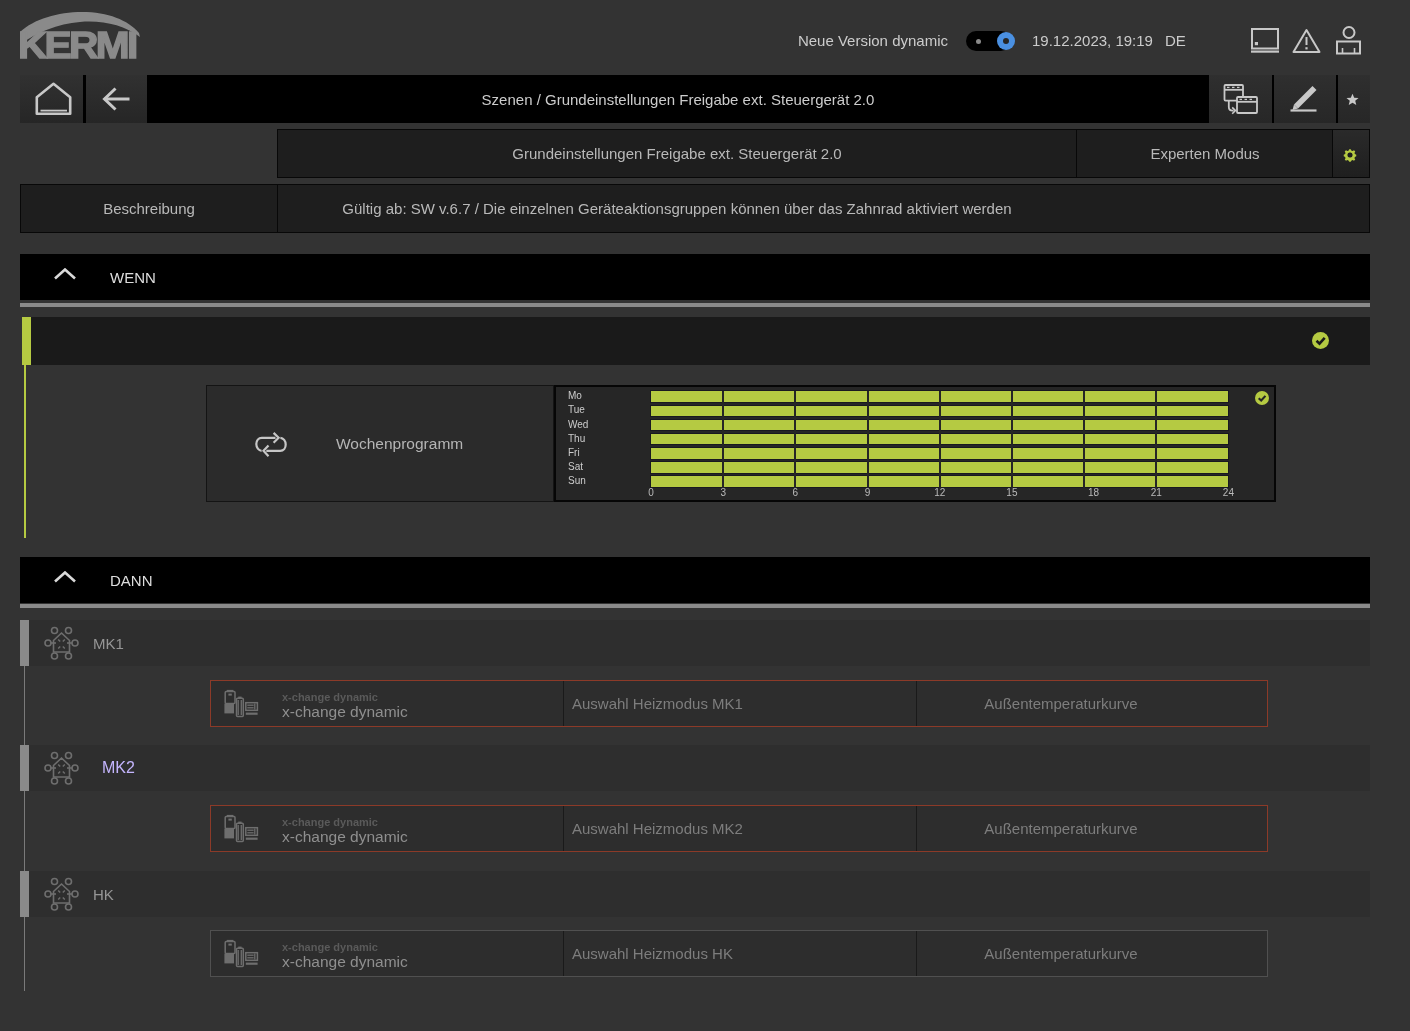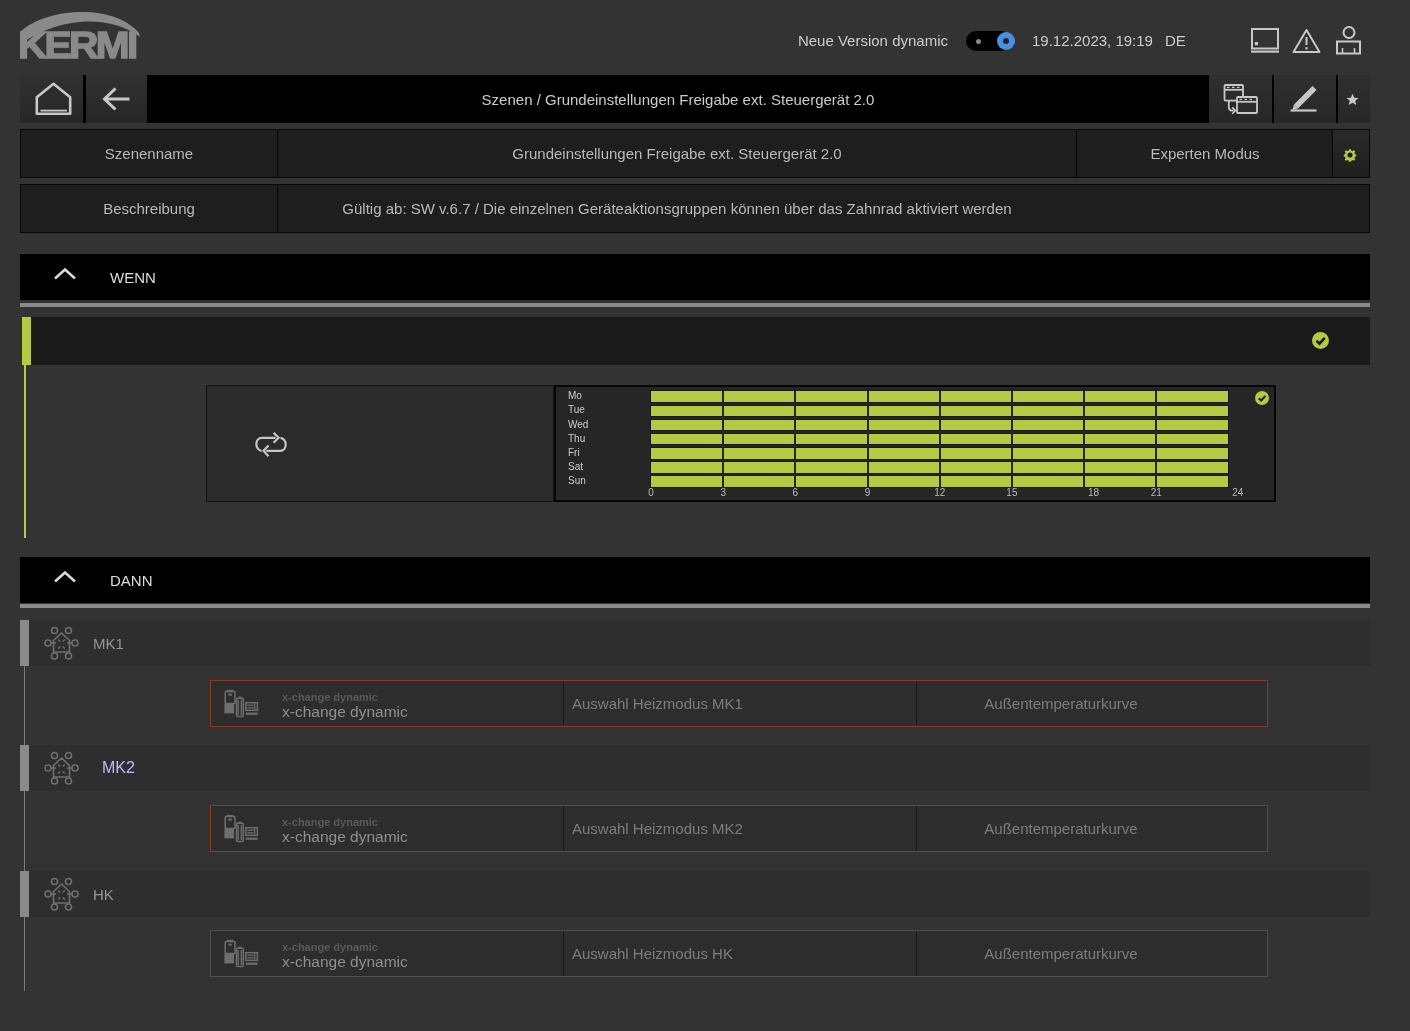--- a/index.html
+++ b/index.html
@@ -106,21 +106,20 @@
       <path d="M6,19.5 L4.5,25 L10,23.5 Z" fill="#c8c8c8"></path>
     </svg>
   </div>
 
   <div class="abs" style="left:1346px;top:92px;">
     <svg width="13" height="13" viewBox="0 0 20 20">
       <path d="M10,1 L12.6,7.2 L19.3,7.7 L14.2,12.1 L15.8,18.6 L10,15.1 L4.2,18.6 L5.8,12.1 L0.7,7.7 L7.4,7.2 Z" fill="#c8c8c8"></path>
     </svg>
   </div>
 
-  <div class="cell ctext" style="left:20px;top:129px;width:258px;height:49px;">Szenenname</div>
   <div class="cell ctext" style="left:277px;top:129px;width:800px;height:49px;">Grundeinstellungen Freigabe ext. Steuergerät 2.0</div>
   <div class="cell ctext" style="left:1076px;top:129px;width:258px;height:49px;">Experten Modus</div>
   <div class="cell" style="left:1332px;top:129px;width:38px;height:49px;background:linear-gradient(#2a2a2a,#1f1f1f);">
     <svg width="16" height="16" viewBox="0 0 24 24" style="position:absolute;left:9px;top:17px;">
       <path fill="#b5ca42" d="M12 8.2a3.8 3.8 0 1 0 0 7.6 3.8 3.8 0 0 0 0-7.6zm9.4 5.7l-2.1 1.2c-.1.6-.3 1.1-.6 1.6l1.2 2.1-1.9 1.9-2.1-1.2c-.5.3-1 .5-1.6.6l-1.2 2.1h-2.2l-1.2-2.1c-.6-.1-1.1-.3-1.6-.6l-2.1 1.2-1.9-1.9 1.2-2.1c-.3-.5-.5-1-.6-1.6l-2.1-1.2v-2.2l2.1-1.2c.1-.6.3-1.1.6-1.6L4.1 6.8 6 4.9l2.1 1.2c.5-.3 1-.5 1.6-.6l1.2-2.1h2.2l1.2 2.1c.6.1 1.1.3 1.6.6l2.1-1.2 1.9 1.9-1.2 2.1c.3.5.5 1 .6 1.6l2.1 1.2z"></path>
       <circle cx="12" cy="12" r="3.4" fill="#1f1f1f"></circle>
     </svg>
   </div>
 
   <div class="cell ctext" style="left:20px;top:184px;width:258px;height:49px;">Beschreibung</div>
@@ -144,20 +143,21 @@
 
   <div class="abs" style="left:206px;top:385px;width:348px;height:117px;background:#2b2b2b;border:1px solid #141414;box-sizing:border-box;"></div>
   <svg class="abs" style="left:254px;top:431px;" width="34" height="27" viewBox="0 0 34 27">
     <g fill="none" stroke="#c6c6c6" stroke-width="2.2">
       <path d="M21.5,6.8 L7.8,6.8 C4.4,6.8 2.3,9.6 2.3,13.1 C2.3,16.6 4.6,19.6 7.6,19.8"></path>
       <path d="M19.6,1.9 L24.6,6.8 L19.6,11.7"></path>
       <path d="M12.3,19.8 L26.2,19.8 C29.6,19.8 31.7,17 31.7,13.5 C31.7,10 29.4,7 26.4,6.8"></path>
       <path d="M14.5,14.4 L9.5,19.8 L14.5,25.2"></path>
     </g>
   </svg>
+  <div class="abs" style="left:336px;top:385px;height:117px;display:flex;align-items:center;color:#b5b5b5;font-size:15.5px;">Wochenprogramm</div>
 
   <div class="abs" style="left:554px;top:385px;width:722px;height:117px;background:#262626;border:2px solid #060606;box-sizing:border-box;"></div>
   <div class="abs" style="left:568px;top:389.2px;width:40px;height:14px;color:#cccccc;font-size:10px;line-height:14px;">Mo</div>
   <div class="abs" style="left:651.0px;top:391.4px;width:577.4px;height:10.5px;background:#b5ca42;box-shadow:0 0 0 1px #191920;"></div>
   <div class="abs" style="left:568px;top:403.3px;width:40px;height:14px;color:#cccccc;font-size:10px;line-height:14px;">Tue</div>
   <div class="abs" style="left:651.0px;top:405.5px;width:577.4px;height:10.5px;background:#b5ca42;box-shadow:0 0 0 1px #191920;"></div>
   <div class="abs" style="left:568px;top:417.5px;width:40px;height:14px;color:#cccccc;font-size:10px;line-height:14px;">Wed</div>
   <div class="abs" style="left:651.0px;top:419.7px;width:577.4px;height:10.5px;background:#b5ca42;box-shadow:0 0 0 1px #191920;"></div>
   <div class="abs" style="left:568px;top:431.6px;width:40px;height:14px;color:#cccccc;font-size:10px;line-height:14px;">Thu</div>
   <div class="abs" style="left:651.0px;top:433.8px;width:577.4px;height:10.5px;background:#b5ca42;box-shadow:0 0 0 1px #191920;"></div>
@@ -175,21 +175,21 @@
   <div class="abs" style="left:1083.1px;top:391px;width:2px;height:97px;background:#262626;"></div>
   <div class="abs" style="left:1155.2px;top:391px;width:2px;height:97px;background:#262626;"></div>
   <div class="abs" style="left:636.0px;top:487px;width:30px;text-align:center;color:#bbbbbb;font-size:10px;">0</div>
   <div class="abs" style="left:708.2px;top:487px;width:30px;text-align:center;color:#bbbbbb;font-size:10px;">3</div>
   <div class="abs" style="left:780.4px;top:487px;width:30px;text-align:center;color:#bbbbbb;font-size:10px;">6</div>
   <div class="abs" style="left:852.5px;top:487px;width:30px;text-align:center;color:#bbbbbb;font-size:10px;">9</div>
   <div class="abs" style="left:924.7px;top:487px;width:30px;text-align:center;color:#bbbbbb;font-size:10px;">12</div>
   <div class="abs" style="left:996.9px;top:487px;width:30px;text-align:center;color:#bbbbbb;font-size:10px;">15</div>
   <div class="abs" style="left:1069.1px;top:487px;width:30px;text-align:right;color:#bbbbbb;font-size:10px;">18</div>
   <div class="abs" style="left:1141.2px;top:487px;width:30px;text-align:center;color:#bbbbbb;font-size:10px;">21</div>
-  <div class="abs" style="left:1213.4px;top:487px;width:30px;text-align:right;color:#bbbbbb;font-size:10px;">24</div>
+  <div class="abs" style="left:1213.4px;top:487px;width:30px;text-align:center;color:#bbbbbb;font-size:10px;">24</div>
   <svg class="abs" style="left:1255px;top:391px;" width="14" height="14" viewBox="0 0 17 17">
     <circle cx="8.5" cy="8.5" r="8.5" fill="#b5ca42"></circle>
     <path d="M4.5,8.8 L7.5,11.6 L12.7,5.9" fill="none" stroke="#262626" stroke-width="2.6"></path>
   </svg>
 
   <div class="bar" style="top:557px;height:46px;"></div>
   <svg class="abs" style="left:53px;top:571px;" width="24" height="12" viewBox="0 0 24 12">
     <path d="M2,10.5 L12,1.5 L22,10.5" fill="none" stroke="#d8d8d8" stroke-width="2.6"></path>
   </svg>
   <div class="abs" style="left:110px;top:557px;height:46px;display:flex;align-items:center;color:#dddddd;font-size:15px;">DANN</div>

